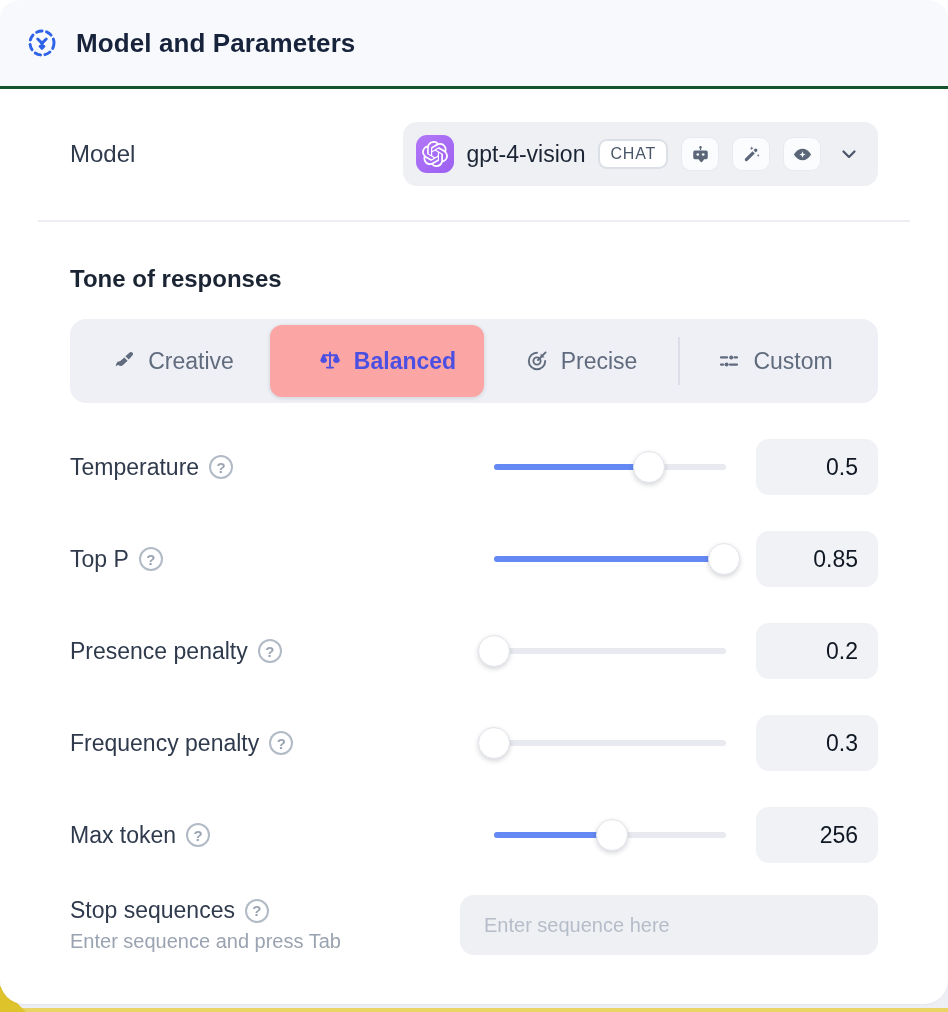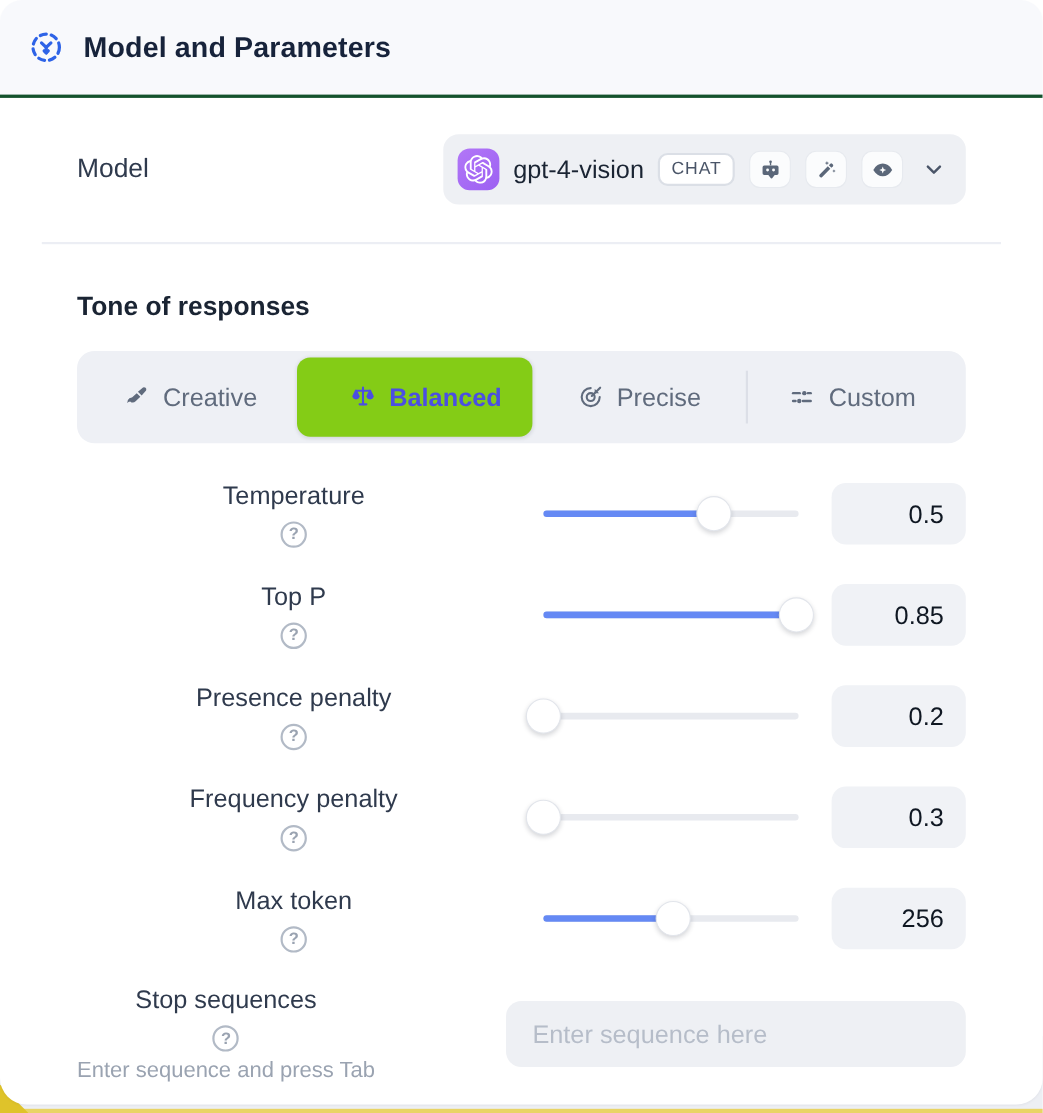--- a/index.html
+++ b/index.html
@@ -99,42 +99,42 @@
     display: flex; align-items: stretch;
   }
   .tab {
     flex: 1 1 0;
     display: flex; align-items: center; justify-content: center; gap: 12px;
     color: #606b7d; font-size: 23px; font-weight: 500;
     border-radius: 12px; cursor: pointer; position: relative;
   }
   .tab svg { width: 24px; height: 24px; }
   .tab.selected {
-    background: #84cc16; color: #4b4fe2; font-weight: 600;
+    background: #fca5a5; color: #4b4fe2; font-weight: 600;
     box-shadow: 0 1px 4px rgba(16,24,40,.14);
     padding-left: 20px;
   }
   .tab.has-divider::before {
     content: ""; position: absolute; left: 0; top: 12px; bottom: 12px;
     width: 2px; background: #dcdfe7;
   }
 
   
   .params { margin-top: 32px; }
   .param-row {
     display: grid;
     grid-template-columns: 1fr 232px 122px;
     column-gap: 30px;
     align-items: center;
     height: 64px;
     margin-bottom: 28px;
   }
   .param-label {
     display: flex; align-items: center; gap: 10px;
-    font-size: 23px; color: #2f3a4d; flex-direction: column;
+    font-size: 23px; color: #2f3a4d;
   }
   .help-icon {
     width: 24px; height: 24px; border: 2px solid #b2bac6; border-radius: 50%;
     color: #9aa3b1; font-size: 15px; font-weight: 700;
     display: inline-flex; align-items: center; justify-content: center;
     cursor: pointer; flex: 0 0 auto;
   }
   .slider { position: relative; height: 32px; cursor: pointer; }
   .slider-track {
     position: absolute; top: 13px; left: 0; right: 0; height: 6px;
@@ -163,21 +163,21 @@
     display: flex; align-items: center; justify-content: space-between;
     margin-top: 6px;
   }
   .stop-label-block { display: flex; flex-direction: column; gap: 6px; }
   .stop-hint { font-size: 20px; color: #9aa3b1; }
   .stop-input {
     width: 418px; height: 60px;
     background: #eef0f4; border: none; border-radius: 14px;
     padding: 0 24px;
     font-family: "Liberation Sans", sans-serif;
-    font-size: 23px; color: #1a2433;
+    font-size: 20px; color: #1a2433;
   }
   .stop-input::placeholder { color: #b6bdc9; }
 </style>
 </head>
 <body>
 
 <div class="backdrop-gray"></div>
 <div class="backdrop-yellow-line"></div>
 <div class="backdrop-yellow-corner"></div>
 

